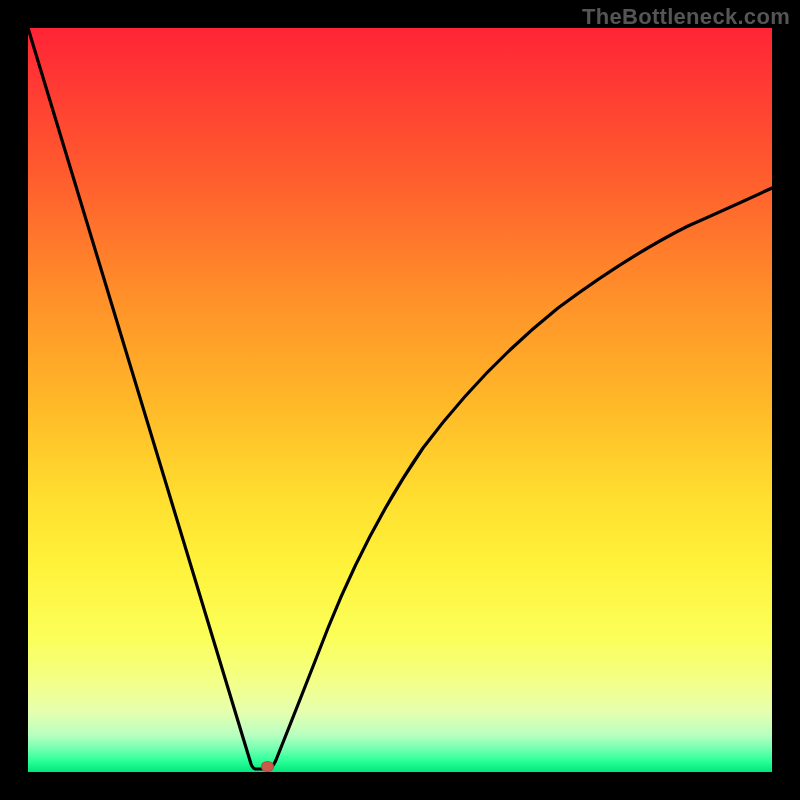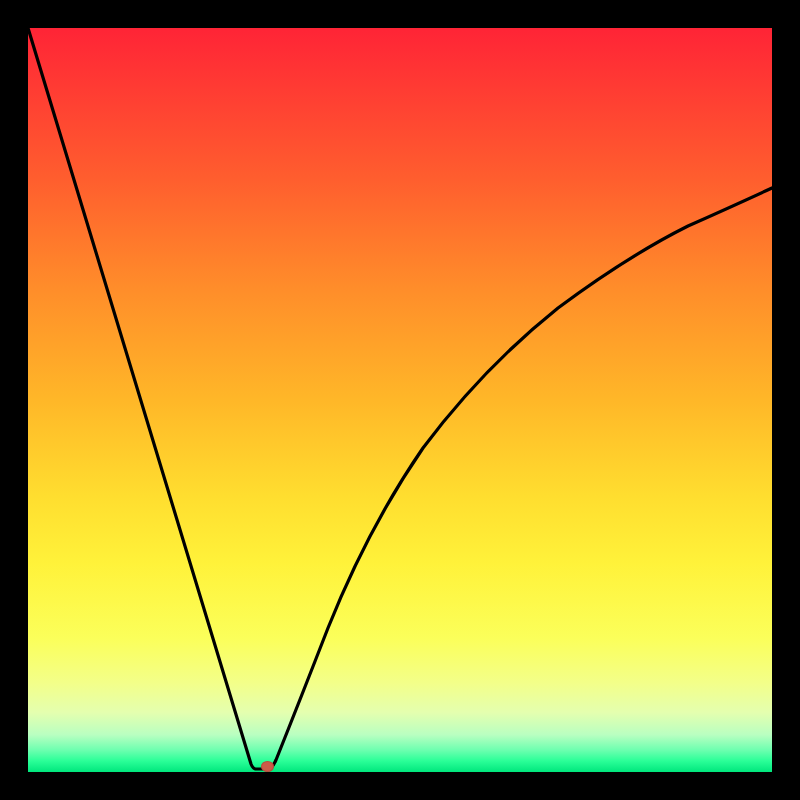--- a/index.html
+++ b/index.html
@@ -69,20 +69,21 @@
     background: #cc5a48;
     box-shadow: 0 0 0 1px rgba(120,40,30,0.25) inset;
     z-index: 10;
   }
 </style>
 </head>
 <body>
 
 <div class="frame">
 
+  <div class="watermark">TheBottleneck.com</div>
 
   <div class="plot">
 
     <svg class="curve" viewBox="0 0 744 744" preserveAspectRatio="none">
 
       <path d="M 0 0
                L 223 736
                Q 225 741 228 741
                L 240 741" stroke="#000" stroke-width="3.2" fill="none" stroke-linecap="round"></path>
 

